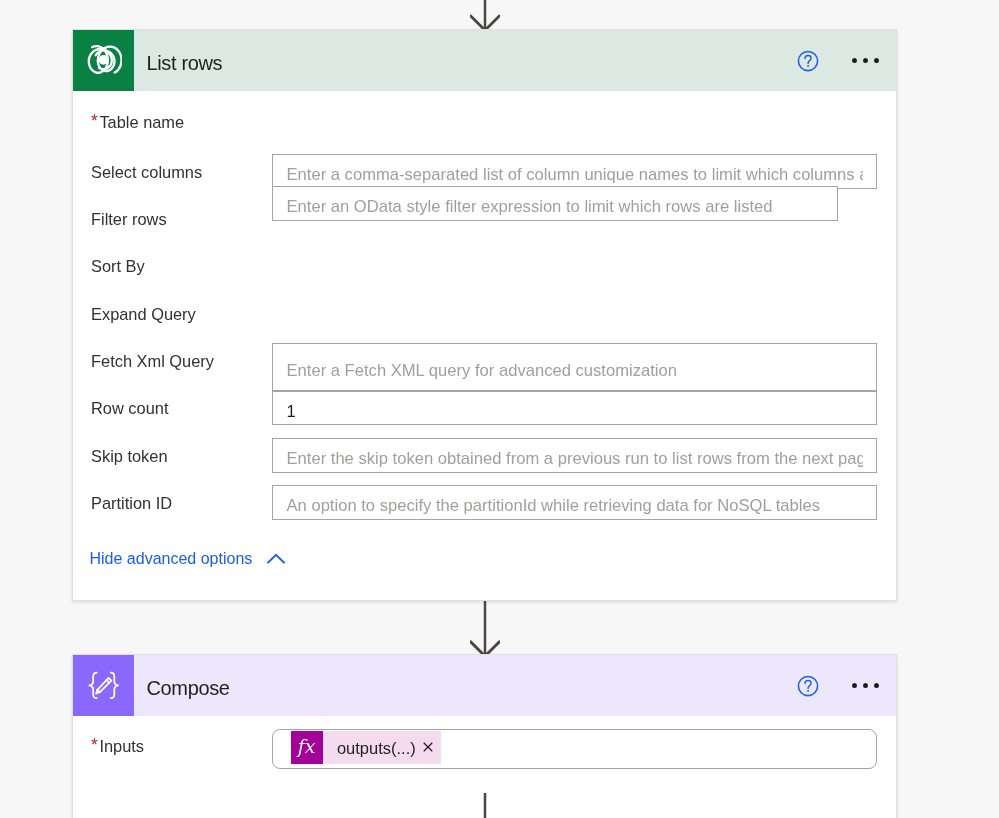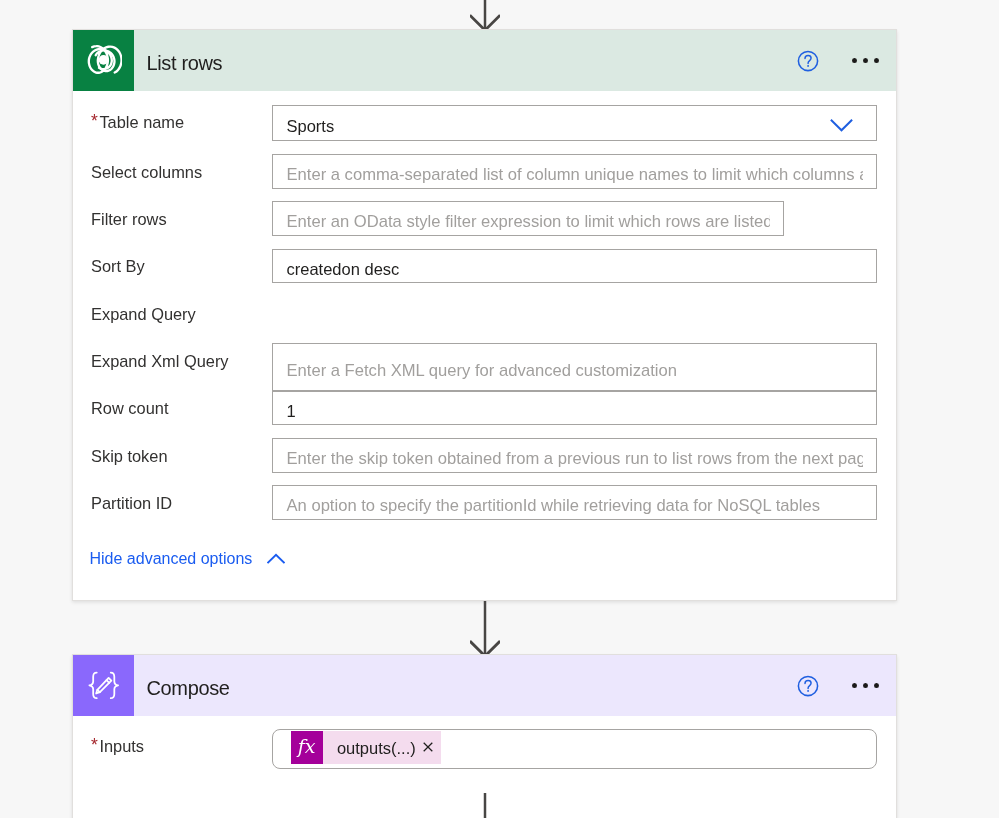--- a/index.html
+++ b/index.html
@@ -84,40 +84,31 @@
         <div class="more-btn">
           <span class="dot"></span>
           <span class="dot"></span>
           <span class="dot"></span>
         </div>
       </div>
     </div>
 
     <div class="card-body" id="lr-body" style="height:510px;">
         <div class="lbl" style="left: 18px; top: 21.2px;"><span class="req">*</span><span>Table name</span></div>
-        <div class="field filled" style="left: 199px; top: 14px; width: 605px; height: 35.6px;">
-          <div class="val">Sports</div>
-          <span class="chev"><svg width="23" height="13" viewBox="0 0 23 13">
-              <path d="M1.6 1.4 L11.5 11.3 L21.4 1.4" stroke="#1f5fe0" stroke-width="2.0" fill="none" stroke-linecap="square"></path>
-            </svg></span>
-        </div>
         <div class="lbl" style="left: 18px; top: 71.6px;"><span>Select columns</span></div>
         <div class="field empty" style="left: 199px; top: 63px; width: 605px; height: 34.6px;">
           <div class="ph">Enter a comma-separated list of column unique names to limit which columns are returned</div>
         </div>
         <div class="lbl" style="left: 18px; top: 118.9px;"><span>Filter rows</span></div>
-        <div class="field empty" style="left: 199px; top: 110px; width: 512px; height: 34.6px;">
+        <div class="field empty" style="left: 199px; top: 95px; width: 566px; height: 34.6px;">
           <div class="ph">Enter an OData style filter expression to limit which rows are listed</div>
         </div>
         <div class="lbl" style="left: 18px; top: 166.3px;"><span>Sort By</span></div>
-        <div class="field filled" style="left: 199px; top: 157.7px; width: 605px; height: 34.6px;">
-          <div class="val">createdon desc</div>
-        </div>
         <div class="lbl" style="left: 18px; top: 213.6px;"><span>Expand Query</span></div>
-        <div class="lbl" style="left: 18px; top: 261px;"><span>Expand Xml Query</span></div>
+        <div class="lbl" style="left: 18px; top: 261px;"><span>Fetch Xml Query</span></div>
         <div class="field empty" style="left: 199px; top: 252.4px; width: 605px; height: 48px;">
           <div class="ph">Enter a Fetch XML query for advanced customization</div>
         </div>
         <div class="lbl" style="left: 18px; top: 308.3px;"><span>Row count</span></div>
         <div class="field filled" style="left: 199px; top: 299.7px; width: 605px; height: 34.6px;">
           <div class="val">1</div>
         </div>
         <div class="lbl" style="left: 18px; top: 355.7px;"><span>Skip token</span></div>
         <div class="field empty" style="left: 199px; top: 347.1px; width: 605px; height: 34.6px;">
           <div class="ph">Enter the skip token obtained from a previous run to list rows from the next page</div>

